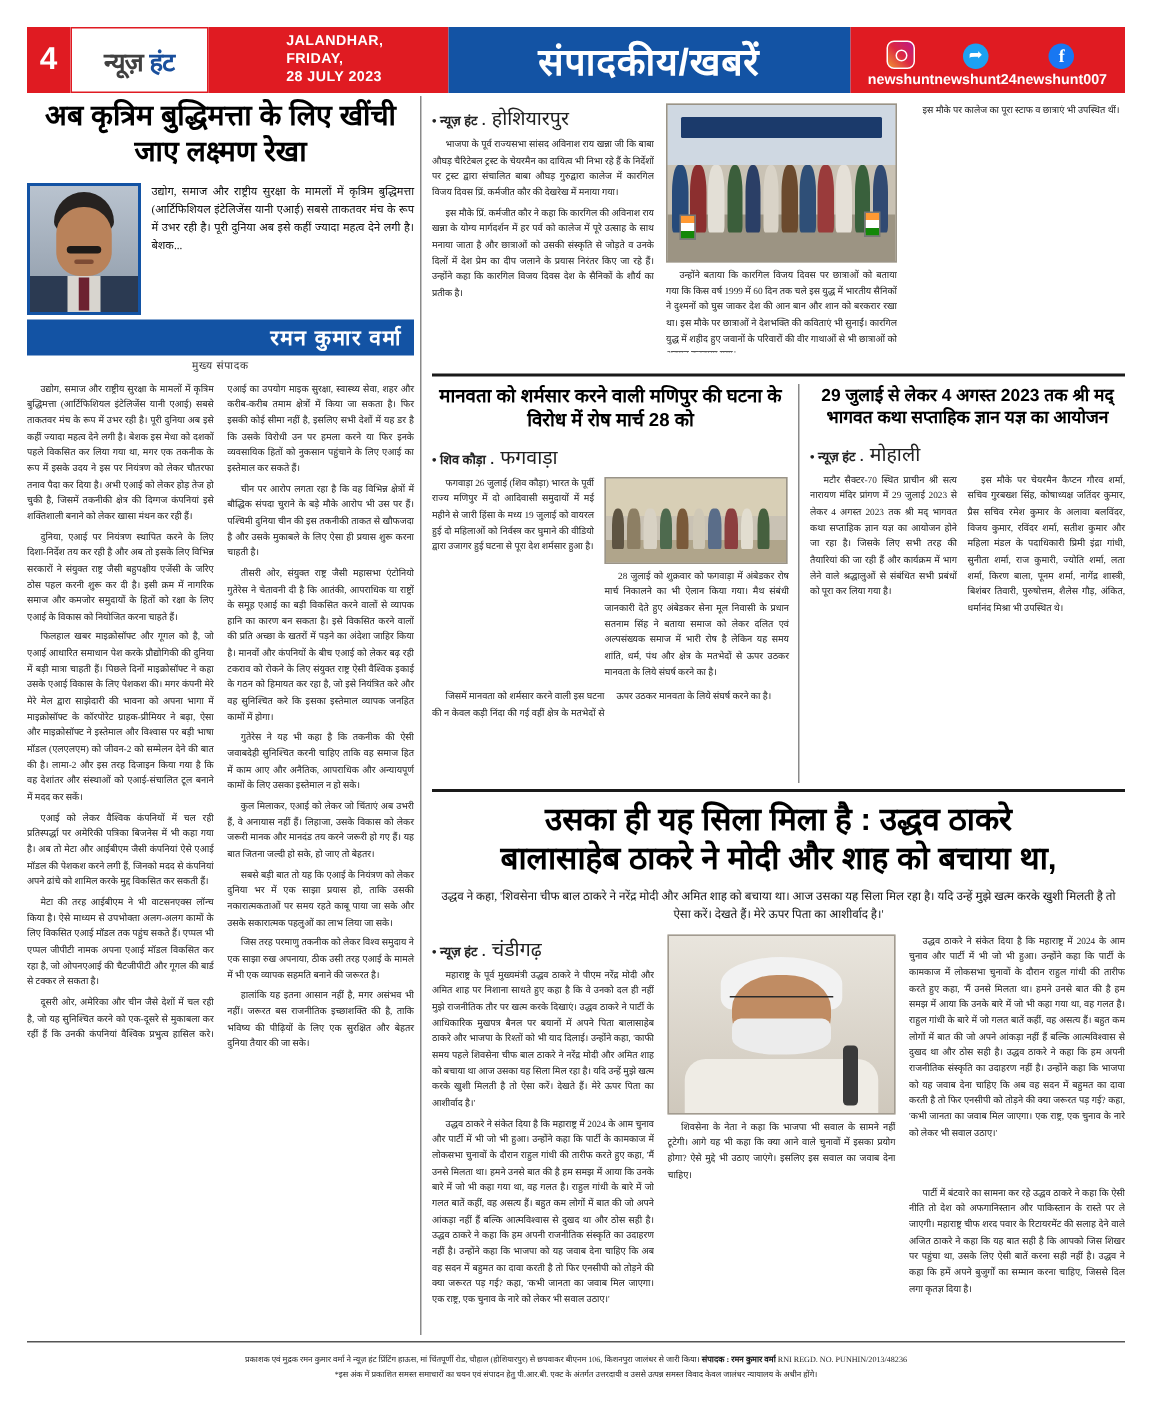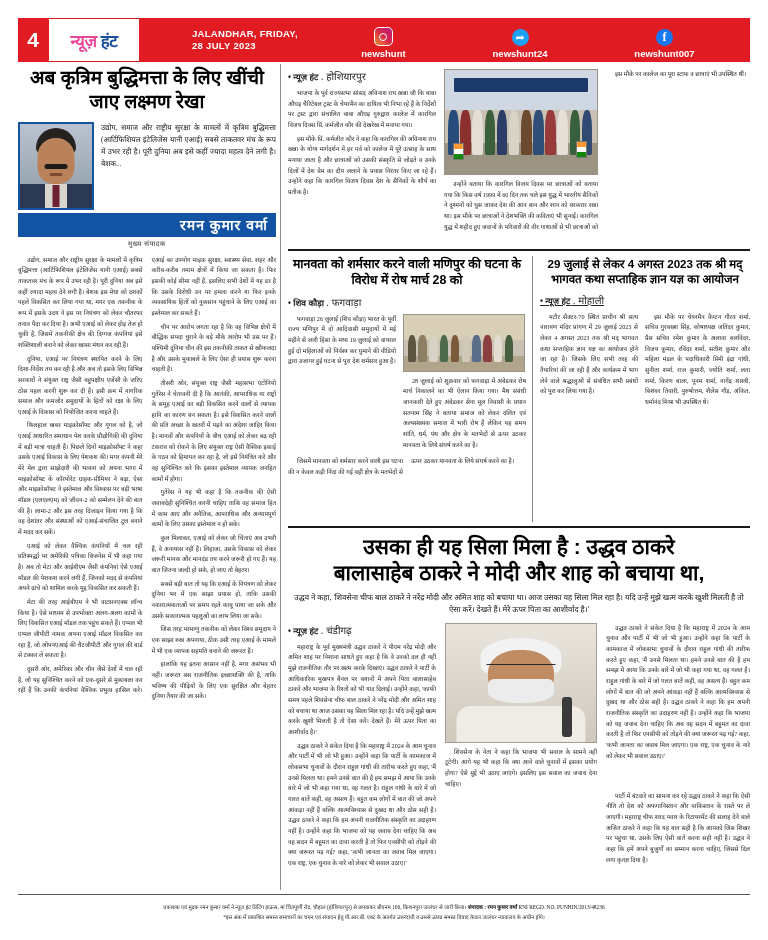--- a/index.html
+++ b/index.html
@@ -12,21 +12,21 @@
   .page{width:768px;height:940px;position:relative;background:#fff;box-sizing:border-box;}
 
   
   .masthead{position:absolute;left:0;top:18px;width:768px;height:44px;display:flex;align-items:stretch;}
   .mh-left{display:flex;align-items:stretch;}
   .page-num{background:#e01b22;color:#fff;width:30px;display:flex;align-items:center;justify-content:center;
             font-size:21px;font-weight:bold;margin-left:18px;}
   .logo-box{background:#ffffff;border:1px solid #e01b22;display:flex;align-items:center;justify-content:center;
             padding:0 6px;min-width:78px;}
   .logo-txt{font-size:17px;font-weight:bold;letter-spacing:-0.5px;white-space:nowrap;}
-  .logo-a{color:#ec4899;}
+  .logo-a{color:#404040;}
   .logo-b{color:#1a4f9c;}
   .dateline{background:#e01b22;color:#fff;display:flex;flex-direction:column;justify-content:center;
             padding:0 8px;line-height:1.25;min-width:112px;}
   .dateline span{font-size:9.5px;font-weight:bold;letter-spacing:0.3px;margin-left:44px;}
   .section-band{background:#1353a4;color:#fff;flex:0 0 268px;display:flex;align-items:center;justify-content:center;
                 font-size:25px;font-weight:bold;letter-spacing:0.5px;}
   .social-band{background:#e01b22;flex:1;display:flex;align-items:flex-end;justify-content:space-around;
                padding:0 12px 3px 12px;margin-right:18px;}
   .soc{display:flex;flex-direction:column;align-items:center;gap:2px;}
   .soc-ico{width:17px;height:17px;border-radius:4px;display:block;}
@@ -37,21 +37,21 @@
   .tw{background:#1da1f2;border-radius:50%;color:#fff;font-size:11px;line-height:17px;text-align:center;}
   .fb{background:#1877f2;border-radius:50%;color:#fff;font-size:12px;line-height:16px;text-align:center;font-weight:bold;font-family:"Liberation Serif",serif;}
 
   
   .hr-thick{position:absolute;background:#1a1a1a;}
   .vrule{position:absolute;background:#8a8a8a;width:1px;}
 
   
   .hl{font-weight:bold;color:#000;line-height:1.22;}
   .byline{font-size:8.5px;font-weight:bold;color:#222;}
-  .byline .place{font-weight:normal;font-size:10px;}
+  .byline .place{font-weight:normal;font-size:13px;}
   .body-col{font-size:6.2px;line-height:1.72;text-align:justify;color:#1b1b1b;
             font-family:"Liberation Serif",serif;}
   .body-col p{margin:0 0 3px 0;text-indent:9px;}
 
   
   .edit-wrap{position:absolute;left:18px;top:66px;width:258px;}
   .edit-hl{font-size:19px;text-align:center;line-height:1.28;}
   .edit-top{display:flex;gap:7px;margin-top:7px;}
   .edit-photo{width:72px;height:84px;flex:0 0 72px;border:2px solid #1353a4;overflow:hidden;position:relative;
               background:linear-gradient(#b9c3cf,#8e9aa8);}
@@ -117,20 +117,21 @@
         <span class="logo-txt">
           <span class="logo-a">न्यूज़</span>
           <span class="logo-b">हंट</span>
         </span>
       </div>
       <div class="dateline">
         <span>JALANDHAR, FRIDAY,</span>
         <span>28 JULY 2023</span>
       </div>
     </div>
+    <div class="section-band">संपादकीय/खबरें</div>
     <div class="social-band">
       <div class="soc">
         <span class="soc-ico ig"></span>
         <span class="soc-label">newshunt</span>
       </div>
       <div class="soc">
         <span class="soc-ico tw">➦</span>
         <span class="soc-label">newshunt24</span>
       </div>
       <div class="soc">
@@ -255,21 +256,21 @@
     </div>
     <div class="body-col" style="margin-top:3px;column-count:2;column-gap:8px;height:54px;overflow:hidden;">
       <p>जिसमें मानवता को शर्मसार करने वाली इस घटना की न केवल कड़ी निंदा की गई वहीं क्षेत्र के मतभेदों से ऊपर उठकर मानवता के लिये संघर्ष करने का है।</p>
     </div>
   </div>
 
   <div class="vrule" style="left:532px;top:256px;height:266px;"></div>
 
   <div class="story" style="left:540px;top:256px;width:210px;">
     <div class="hl st-hl" style="font-size:11.6px;line-height:1.32;text-align:center;">29 जुलाई से लेकर 4 अगस्त 2023 तक श्री मद् भागवत कथा सप्ताहिक ज्ञान यज्ञ का आयोजन</div>
-    <div class="byline" style="margin-top:6px;text-decoration:underline;">
+    <div class="byline" style="margin-top:6px;">
       • <span>न्यूज़ हंट</span> <span class="place">. <span>मोहाली</span></span>
     </div>
     <div style="display:flex;gap:7px;margin-top:5px;">
       <div style="flex:0 0 98px;" class="body-col">
         <p>मटौर सैक्टर-70 स्थित प्राचीन श्री सत्य नारायण मंदिर प्रांगण में 29 जुलाई 2023 से लेकर 4 अगस्त 2023 तक श्री मद् भागवत कथा सप्ताहिक ज्ञान यज्ञ का आयोजन होने जा रहा है। जिसके लिए सभी तरह की तैयारियां की जा रही हैं और कार्यक्रम में भाग लेने वाले श्रद्धालुओं से संबंधित सभी प्रबंधों को पूरा कर लिया गया है।</p>
       </div>
       <div style="flex:1;" class="body-col">
         <p>इस मौके पर चेयरमैन कैप्टन गौरव शर्मा, सचिव गुरबख्श सिंह, कोषाध्यक्ष जतिंदर कुमार, प्रैस सचिव रमेश कुमार के अलावा बलविंदर, विजय कुमार, रविंदर शर्मा, सतीश कुमार और महिला मंडल के पदाधिकारी प्रिमी इंद्रा गांधी, सुनीता शर्मा, राज कुमारी, ज्योति शर्मा, लता शर्मा, किरण बाला, पूनम शर्मा, नागेंद्र शास्त्री, बिशंबर तिवारी, पुरुषोत्तम, शैलेस गौड़, अंकित, धर्मानंद मिश्रा भी उपस्थित थे।</p>
       </div>
     </div>

